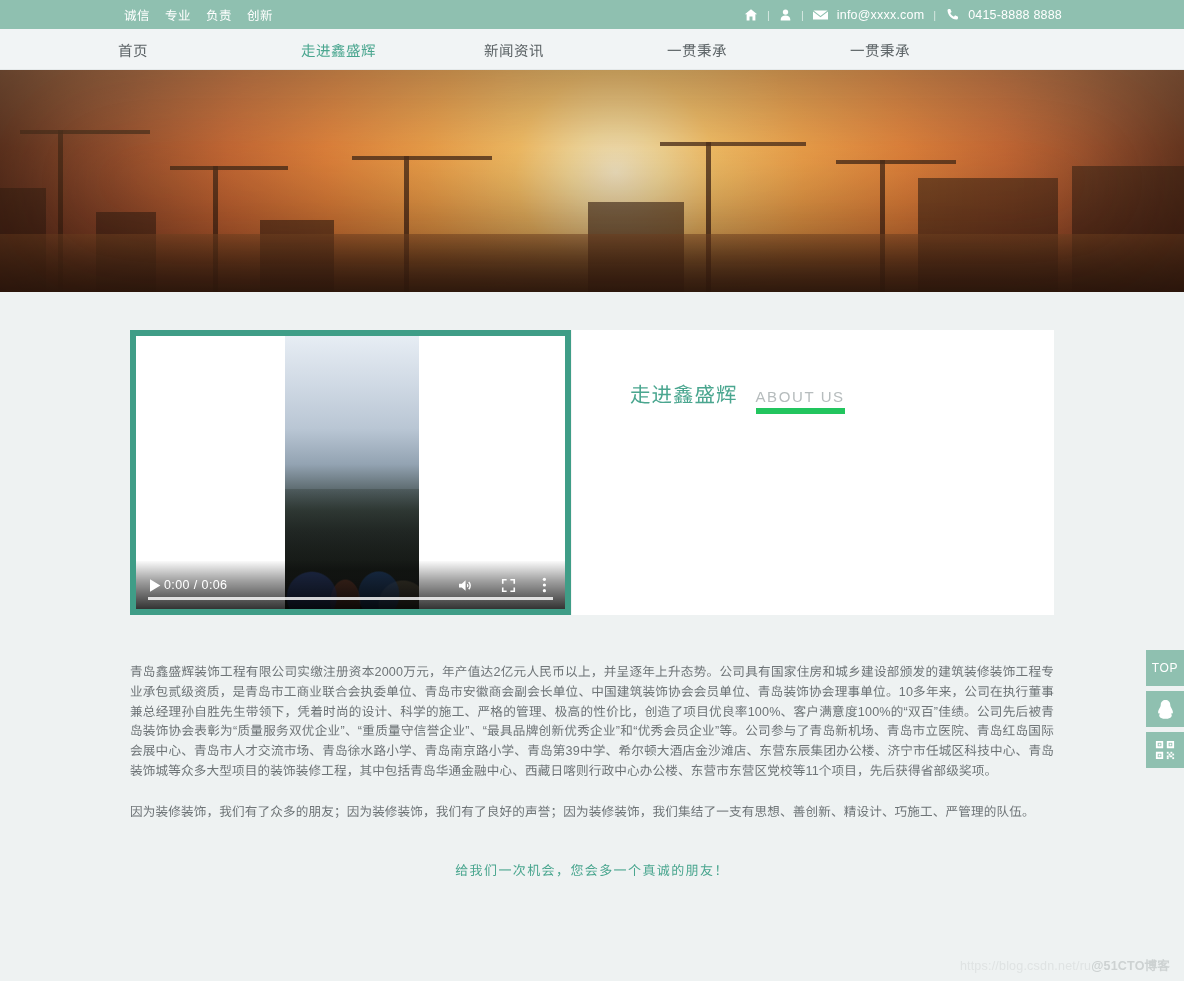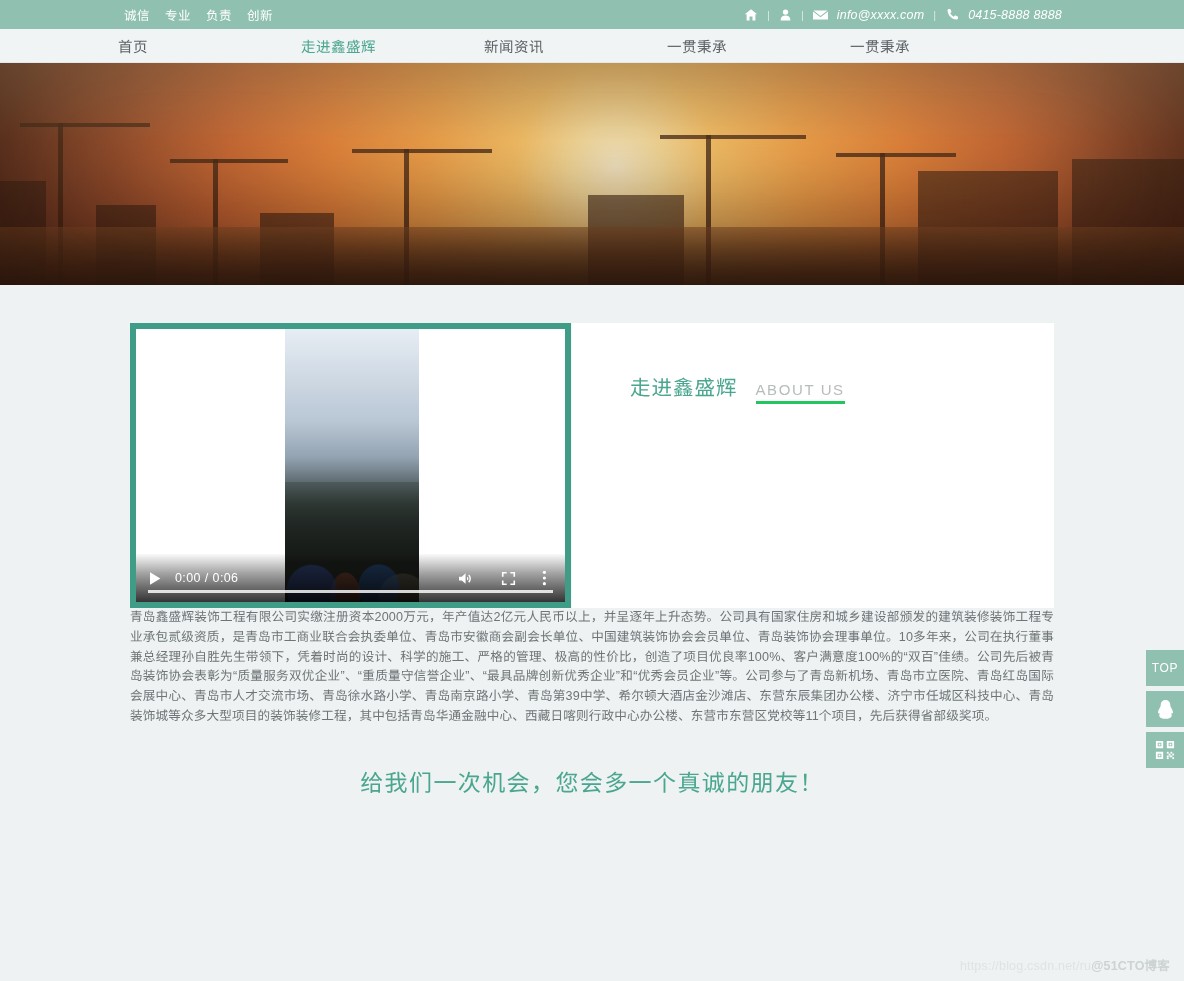--- a/index.html
+++ b/index.html
@@ -38,26 +38,26 @@
   .topbar-contact {
     position: absolute;
     right: 122px;
     display: flex;
     align-items: center;
     gap: 9px;
     white-space: nowrap;
   }
   .topbar-contact .sep { color: #d8e9e3; font-size: 11px; }
   .topbar-contact .ic { display: inline-flex; align-items: center; }
-  .topbar-contact .txt { font-size: 12.5px; letter-spacing: .2px; font-style: italic; }
+  .topbar-contact .txt { font-size: 12.5px; letter-spacing: .2px; }
   .ic svg { display: block; fill: #ffffff; }
 
   
   .nav {
-    height: 34px;
+    height: 41px;
     background: #f1f4f5;
     display: flex;
     align-items: center;
     border-bottom: 1px solid #e4e8e9;
   }
   .nav-inner {
     width: 1184px;
     display: flex;
     align-items: center;
     padding-left: 118px;
@@ -150,21 +150,21 @@
   }
   .video-controls {
     position: absolute; left: 0; right: 0; bottom: 0;
     height: 48px;
     background: linear-gradient(to top, rgba(0,0,0,0.80), rgba(0,0,0,0.36) 60%, rgba(0,0,0,0.02));
     display: flex;
     align-items: center;
     padding: 0 12px;
     color: #fff;
   }
-  .vc-left { display: flex; align-items: center; gap: 13px; }
+  .vc-left { display: flex; align-items: center; gap: 2px; }
   .vc-right { margin-left: auto; display: flex; align-items: center; gap: 26px; padding-right: 6px; }
   .vc-time { font-size: 12.5px; letter-spacing: .4px; font-family: "Liberation Sans", sans-serif; }
   .vc-btn { display: inline-flex; align-items: center; cursor: pointer; }
   .vc-btn svg { display: block; fill: #fff; }
   .vc-scrub {
     position: absolute; left: 12px; right: 12px; bottom: 9px;
     height: 3px; background: rgba(255,255,255,0.82);
     cursor: pointer;
   }
 
@@ -182,47 +182,47 @@
   }
   .about-title-cn {
     font-size: 20.5px;
     color: #4aa68f;
     letter-spacing: 1px;
   }
   .about-title-en {
     font-size: 15px;
     color: #b6bcbd;
     letter-spacing: 1.6px;
-    border-bottom: 3px solid #22c55e;
+    border-bottom: 6px solid #22c55e;
     padding-bottom: 3px;
   }
   .about-body {
     font-size: 13.4px;
     line-height: 24.4px;
     color: #6b7174;
     letter-spacing: .1px;
   }
   .about-body .hl { color: #6fb7a2; }
 
   
-  .copy { }
+  .copy { padding-top: 48px; }
   .copy p {
     font-size: 12.6px;
     line-height: 19.8px;
     color: #6e7477;
     margin-bottom: 21px;
     text-align: justify;
     letter-spacing: .15px;
   }
   .copy p:last-child { margin-bottom: 0; }
 
   .slogan {
     text-align: center;
     color: #4aa68f;
-    font-size: 23px;
+    font-size: 13px;
     letter-spacing: 1.4px;
     padding-top: 37px;
   }
 
   
   .side-widgets {
     position: absolute;
     right: 0px;
     top: 650px;
     width: 38px;
@@ -381,20 +381,21 @@
       <div class="about-card">
         <div class="about-head">
           <div class="about-title-cn">走进鑫盛辉</div>
           <div class="about-title-en">ABOUT US</div>
         </div>
       </div>
     </div>
 
     <div class="copy">
       <p>青岛鑫盛辉装饰工程有限公司实缴注册资本2000万元，年产值达2亿元人民币以上，并呈逐年上升态势。公司具有国家住房和城乡建设部颁发的建筑装修装饰工程专业承包贰级资质，是青岛市工商业联合会执委单位、青岛市安徽商会副会长单位、中国建筑装饰协会会员单位、青岛装饰协会理事单位。10多年来，公司在执行董事兼总经理孙自胜先生带领下，凭着时尚的设计、科学的施工、严格的管理、极高的性价比，创造了项目优良率100%、客户满意度100%的“双百”佳绩。公司先后被青岛装饰协会表彰为“质量服务双优企业”、“重质量守信誉企业”、“最具品牌创新优秀企业”和“优秀会员企业”等。公司参与了青岛新机场、青岛市立医院、青岛红岛国际会展中心、青岛市人才交流市场、青岛徐水路小学、青岛南京路小学、青岛第39中学、希尔顿大酒店金沙滩店、东营东辰集团办公楼、济宁市任城区科技中心、青岛装饰城等众多大型项目的装饰装修工程，其中包括青岛华通金融中心、西藏日喀则行政中心办公楼、东营市东营区党校等11个项目，先后获得省部级奖项。</p>
+      <p>因为装修装饰，我们有了众多的朋友；因为装修装饰，我们有了良好的声誉；因为装修装饰，我们集结了一支有思想、善创新、精设计、巧施工、严管理的队伍。</p>
     </div>
 
     <div class="slogan">给我们一次机会，您会多一个真诚的朋友！</div>
   </div>
 </div>
 
 <div class="side-widgets">
   <div class="widget">
     <span class="widget-top">TOP</span>
   </div>

